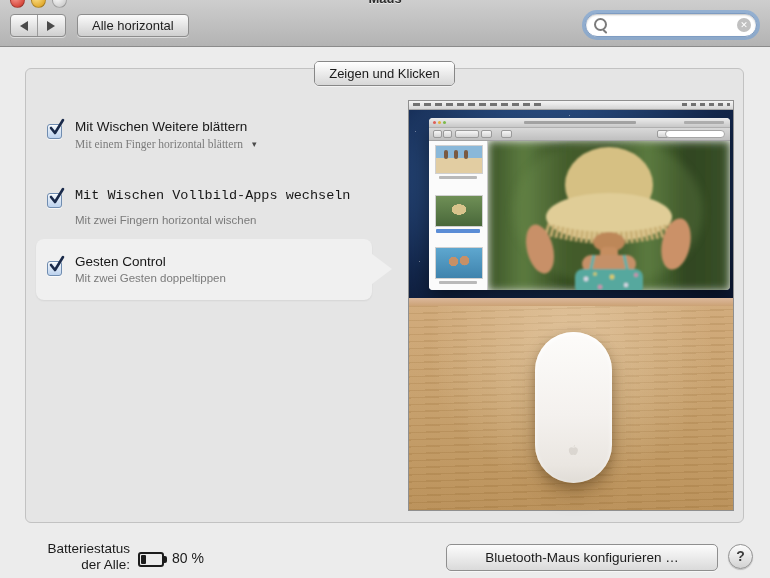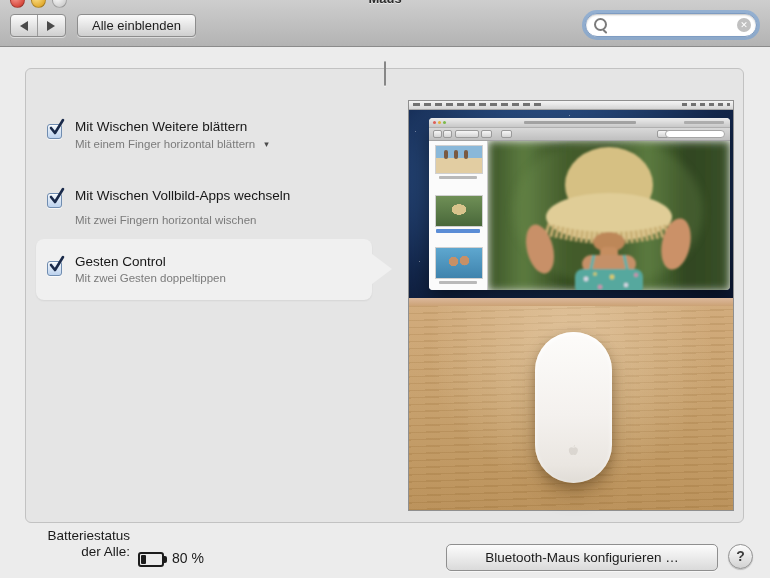--- a/index.html
+++ b/index.html
@@ -114,21 +114,21 @@
   .desk { position:relative; width:324px; height:204px;
     background:radial-gradient(ellipse at 50% 20%, rgba(255,242,218,.35), transparent 62%),
       repeating-linear-gradient(178deg, rgba(110,78,36,.10) 0 1.5px, rgba(255,255,255,.04) 1.5px 7px),
       linear-gradient(180deg,#d0a978 0%, #c69e69 45%, #b98f56 100%); }
   .mouse { position:absolute; left:126px; top:26px; width:77px; height:151px; border-radius:40px;
     background:linear-gradient(180deg,#fdfcfa,#f4f1ee 55%, #eae6e1 88%, #e0dcd6);
     box-shadow:0 5px 12px rgba(85,58,25,.40), 0 12px 22px rgba(85,58,25,.22), inset 0 2px 5px rgba(255,255,255,.9); }
   .apple-logo { position:absolute; left:31px; top:110px; opacity:.55; }
 
   
-  .batt-label { position:absolute; left:26px; top:528px; width:104px; text-align:right;
+  .batt-label { position:absolute; left:26px; top:541px; width:104px; text-align:right;
     font-size:13.5px; color:#1a1a1a; line-height:16px; }
   .battery-icon { position:absolute; left:138px; top:552px; width:22px; height:11px;
     border:2px solid #1c1c1c; border-radius:3px; }
   .battery-icon .fill { position:absolute; left:1px; top:1px; width:5px; height:9px; background:#1c1c1c; border-radius:1px; }
   .battery-icon .nub { position:absolute; right:-5px; top:2px; width:3px; height:7px; background:#1c1c1c; border-radius:0 2px 2px 0; }
   .batt-value { position:absolute; left:172px; top:550px; font-size:14px; color:#1a1a1a; }
 
   .bt-button { position:absolute; left:446px; top:544px; width:270px; height:25px;
     border:1px solid #8f8f8f; border-radius:5px; background:linear-gradient(#fcfcfc,#dadada);
     box-shadow:0 1px 0 rgba(255,255,255,.6); font-size:13.5px; color:#1b1b1b; text-align:center; line-height:25px; }
@@ -148,54 +148,55 @@
 
   <div class="nav-group">
     <div class="nav-btn">
       <span class="tri-left"></span>
     </div>
     <div class="nav-btn">
       <span class="tri-right"></span>
     </div>
   </div>
 
-  <div class="showall-btn">Alle einblenden</div>
+  <div class="showall-btn">Alle horizontal</div>
 
   <div class="search-field">
     <span class="mag-icon"></span>
     <input class="search-input" type="text" placeholder="" style="">
     <span class="clear-btn">✕</span>
   </div>
 </div>
 
 <div class="panel"></div>
 
 <div class="tabs-wrap">
   <div class="tabs">
+    <div class="tab unselected">Zeigen und Klicken</div>
   </div>
 </div>
 
 <div class="gesture-highlight"></div>
 
 <div class="checkbox" style="left:47px; top:124px;">
   <svg width="18" height="18">
     <path d="M2 9 L6 14 L14 1" fill="none" stroke="#1a2a4a" stroke-width="2.6" stroke-linecap="round" stroke-linejoin="round"></path>
   </svg>
 </div>
 <div class="g-title" style="top:119px;">Mit Wischen Weitere blättern</div>
-<div class="g-sub" style="top:138px;">
+<div class="g-sub" style="top:138px;font-family:Liberation Serif, serif;">
   <span>Mit einem Finger horizontal blättern</span><span class="dd-arrow">▾</span>
 </div>
 
 <div class="checkbox" style="left:47px; top:193px;">
   <svg width="18" height="18">
     <path d="M2 9 L6 14 L14 1" fill="none" stroke="#1a2a4a" stroke-width="2.6" stroke-linecap="round" stroke-linejoin="round"></path>
   </svg>
 </div>
-<div class="g-title" style="top:188px;">Mit Wischen Vollbild-Apps wechseln</div>
+<div class="g-title" style="top:188px;font-family:Liberation Mono, monospace;">Mit Wischen Vollbild-Apps wechseln</div>
 <div class="g-sub" style="top:206px;margin-top:8px;">Mit zwei Fingern horizontal wischen</div>
 
 <div class="checkbox" style="left:47px; top:261px;">
   <svg width="18" height="18">
     <path d="M2 9 L6 14 L14 1" fill="none" stroke="#1a2a4a" stroke-width="2.6" stroke-linecap="round" stroke-linejoin="round"></path>
   </svg>
 </div>
 <div class="g-title" style="top:254px;">Gesten Control</div>
 <div class="g-sub" style="top:272px;">Mit zwei Gesten doppeltippen</div>
 

